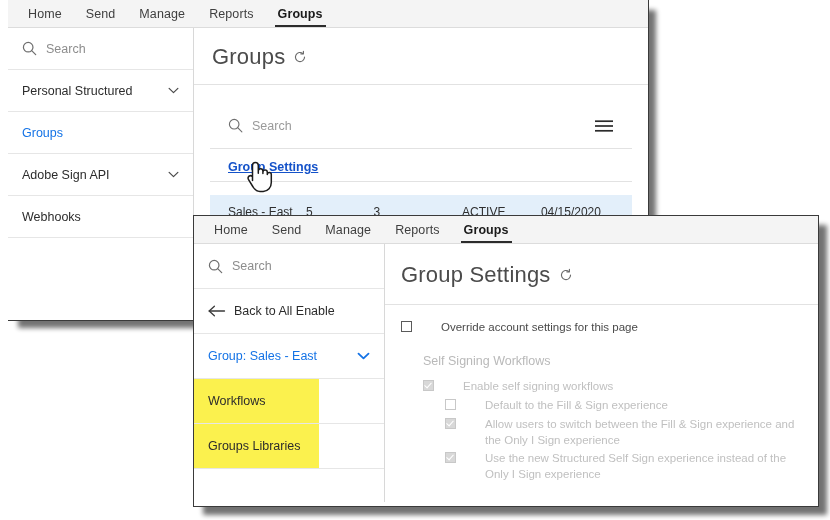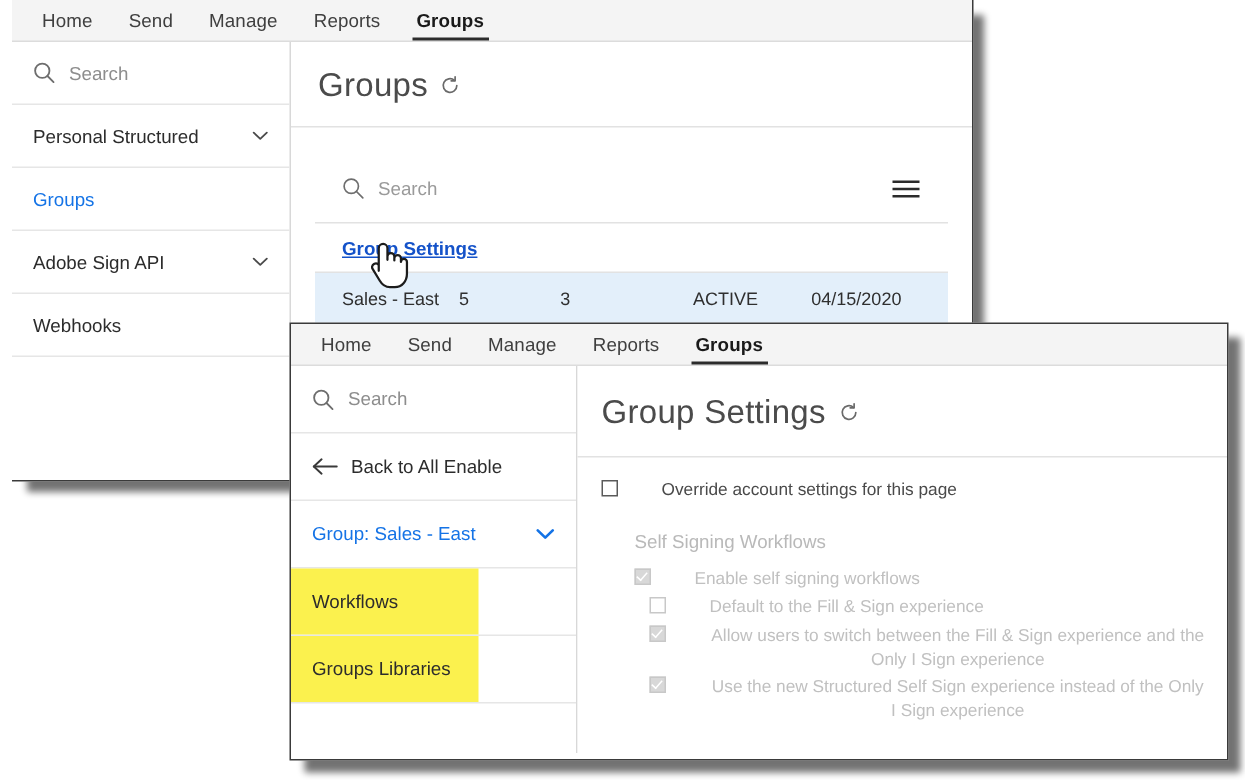--- a/index.html
+++ b/index.html
@@ -182,21 +182,21 @@
     font-size: 12.5px;
     color: #1452c9;
     font-weight: 700;
     text-decoration: underline;
   }
   #win1 .table-row {
     display: flex;
     align-items: center;
     background: #e3effa;
     height: 34px;
-    margin: 0 16px;
+    margin: 13px 16px;
     padding: 0 18px;
     box-sizing: border-box;
     font-size: 12px;
     color: #2f2f2f;
   }
   #win1 .table-row .c0 { width: 96px; }
   #win1 .table-row .c1 { width: 83px; }
   #win1 .table-row .c2 { width: 109px; }
   #win1 .table-row .c3 { width: 97px; }
   #win1 .table-row .c4 { width: 90px; }
@@ -232,21 +232,21 @@
   }
   .chk-line .cbox { flex: 0 0 auto; margin-right: 7px; margin-top: 1px; }
   .chk-line.strong { color: #4a4a4a; }
   .chk-line.dim { color: #c0c0c0; }
   .section-label {
     font-size: 12.5px;
     color: #b9b9b9;
     margin: 18px 0 10px 22px;
   }
   .indent-1 { margin-left: 22px; }
-  .indent-2 { margin-left: 32px; text-align: center; }
+  .indent-2 { margin-left: 44px; }
 
   .cb {
     width: 11px; height: 11px;
     box-sizing: border-box;
     display: inline-block;
     position: relative;
   }
   .cb.empty { border: 1.6px solid #5a5a5a; }
   .cb.empty-dim { border: 1.6px solid #c8c8c8; }
   .cb.checked-dim {

